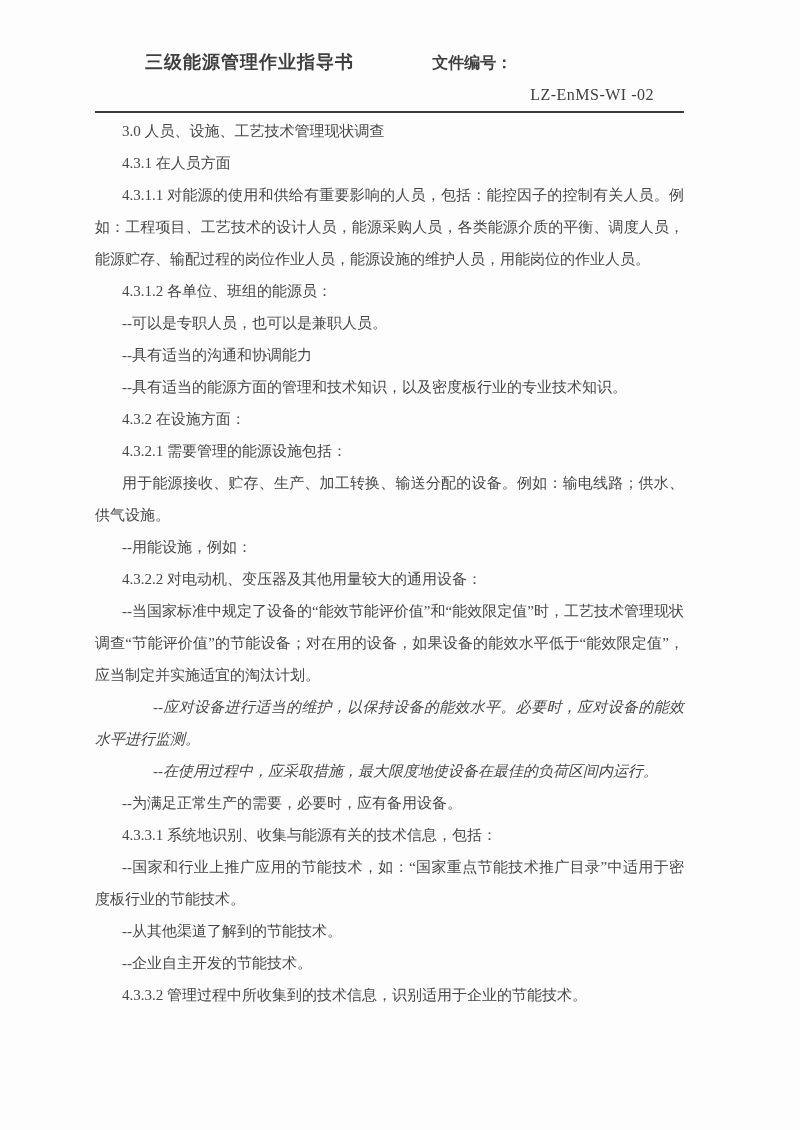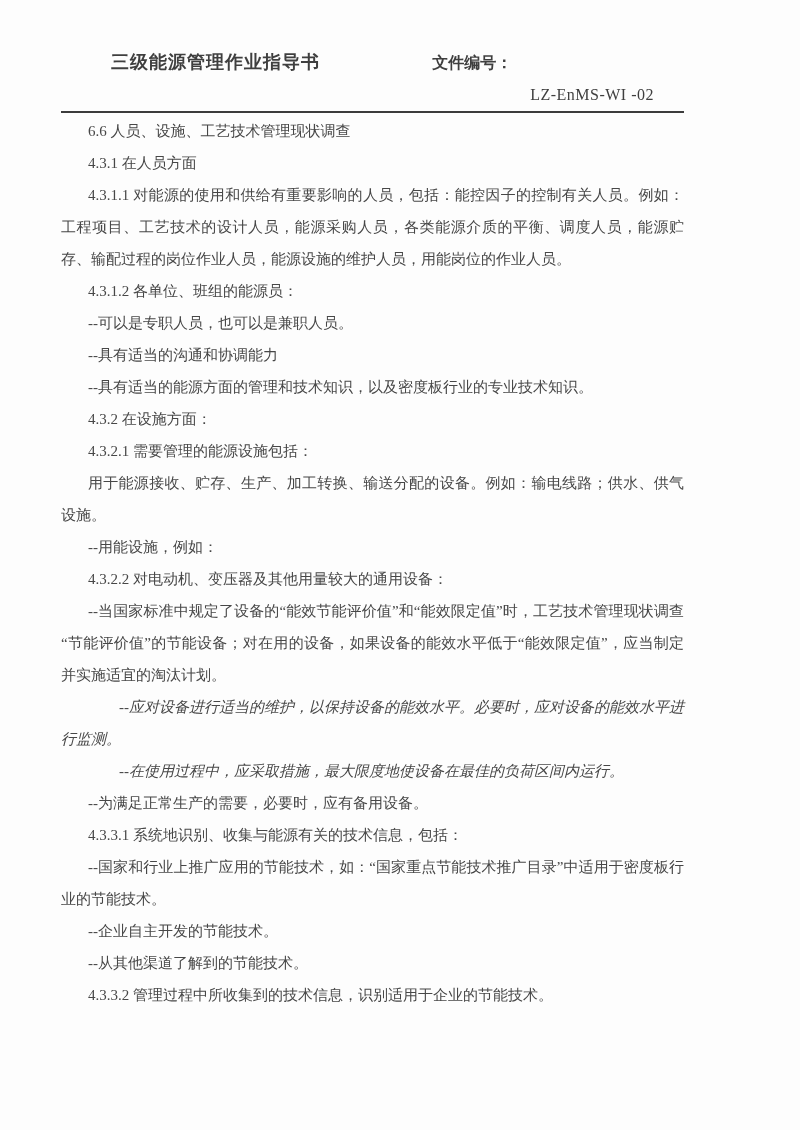--- a/index.html
+++ b/index.html
@@ -6,21 +6,21 @@
     margin: 0;
     padding: 0;
     background: #fdfdfd;
   }
   .page {
     position: relative;
     width: 800px;
     height: 1130px;
     box-sizing: border-box;
     background: #fdfdfd;
-    padding: 50px 116px 0 61px;
+    padding: 50px 116px 0 95px;
     overflow: hidden;
     font-family: "Liberation Serif", "DejaVu Serif", serif;
     color: #474747;
   }
   .doc-header {
     display: flex;
     align-items: baseline;
     border-bottom: 2px solid #3c3c3c;
     padding-bottom: 7px;
   }
@@ -73,35 +73,35 @@
 <div class="page">
   <header class="doc-header">
     <span class="doc-title">三级能源管理作业指导书</span>
     <span class="doc-num">
       <span class="doc-num-label">文件编号：</span>
       <span class="doc-num-value">LZ-EnMS-WI -02</span>
     </span>
   </header>
 
   <main class="doc-body">
-      <p class="para">6.6 人员、设施、工艺技术管理现状调查</p>
+      <p class="para">3.0 人员、设施、工艺技术管理现状调查</p>
       <p class="para">4.3.1 在人员方面</p>
       <p class="para">4.3.1.1 对能源的使用和供给有重要影响的人员，包括：能控因子的控制有关人员。例如：工程项目、工艺技术的设计人员，能源采购人员，各类能源介质的平衡、调度人员，能源贮存、输配过程的岗位作业人员，能源设施的维护人员，用能岗位的作业人员。</p>
       <p class="para">4.3.1.2 各单位、班组的能源员：</p>
       <p class="para">--可以是专职人员，也可以是兼职人员。</p>
       <p class="para">--具有适当的沟通和协调能力</p>
       <p class="para">--具有适当的能源方面的管理和技术知识，以及密度板行业的专业技术知识。</p>
       <p class="para">4.3.2 在设施方面：</p>
       <p class="para">4.3.2.1 需要管理的能源设施包括：</p>
       <p class="para">用于能源接收、贮存、生产、加工转换、输送分配的设备。例如：输电线路；供水、供气设施。</p>
       <p class="para">--用能设施，例如：</p>
       <p class="para">4.3.2.2 对电动机、变压器及其他用量较大的通用设备：</p>
       <p class="para">--当国家标准中规定了设备的“能效节能评价值”和“能效限定值”时，工艺技术管理现状调查“节能评价值”的节能设备；对在用的设备，如果设备的能效水平低于“能效限定值”，应当制定并实施适宜的淘汰计划。</p>
       <p class="para deep">--应对设备进行适当的维护，以保持设备的能效水平。必要时，应对设备的能效水平进行监测。</p>
       <p class="para deep">--在使用过程中，应采取措施，最大限度地使设备在最佳的负荷区间内运行。</p>
       <p class="para">--为满足正常生产的需要，必要时，应有备用设备。</p>
       <p class="para">4.3.3.1 系统地识别、收集与能源有关的技术信息，包括：</p>
       <p class="para">--国家和行业上推广应用的节能技术，如：“国家重点节能技术推广目录”中适用于密度板行业的节能技术。</p>
+      <p class="para">--从其他渠道了解到的节能技术。</p>
       <p class="para">--企业自主开发的节能技术。</p>
-      <p class="para">--从其他渠道了解到的节能技术。</p>
       <p class="para">4.3.3.2 管理过程中所收集到的技术信息，识别适用于企业的节能技术。</p>
     </main>
 </div>
 
 </body></html>

